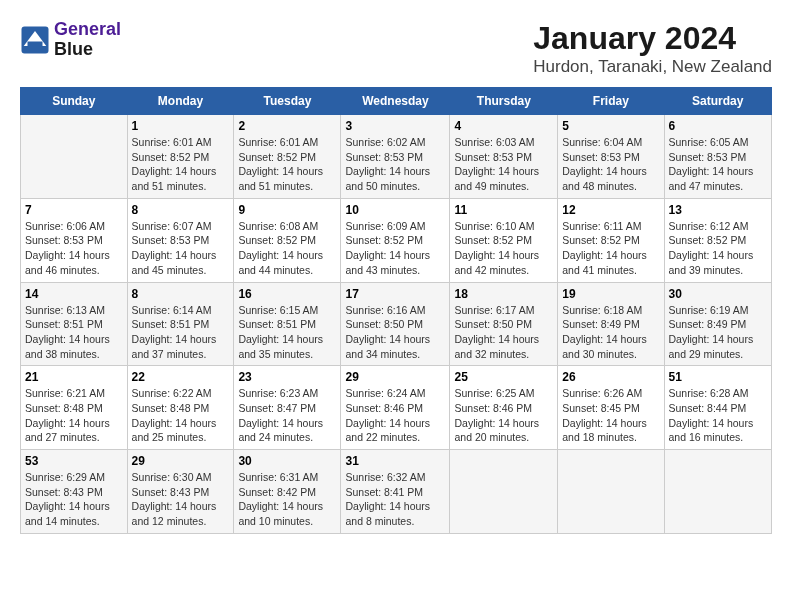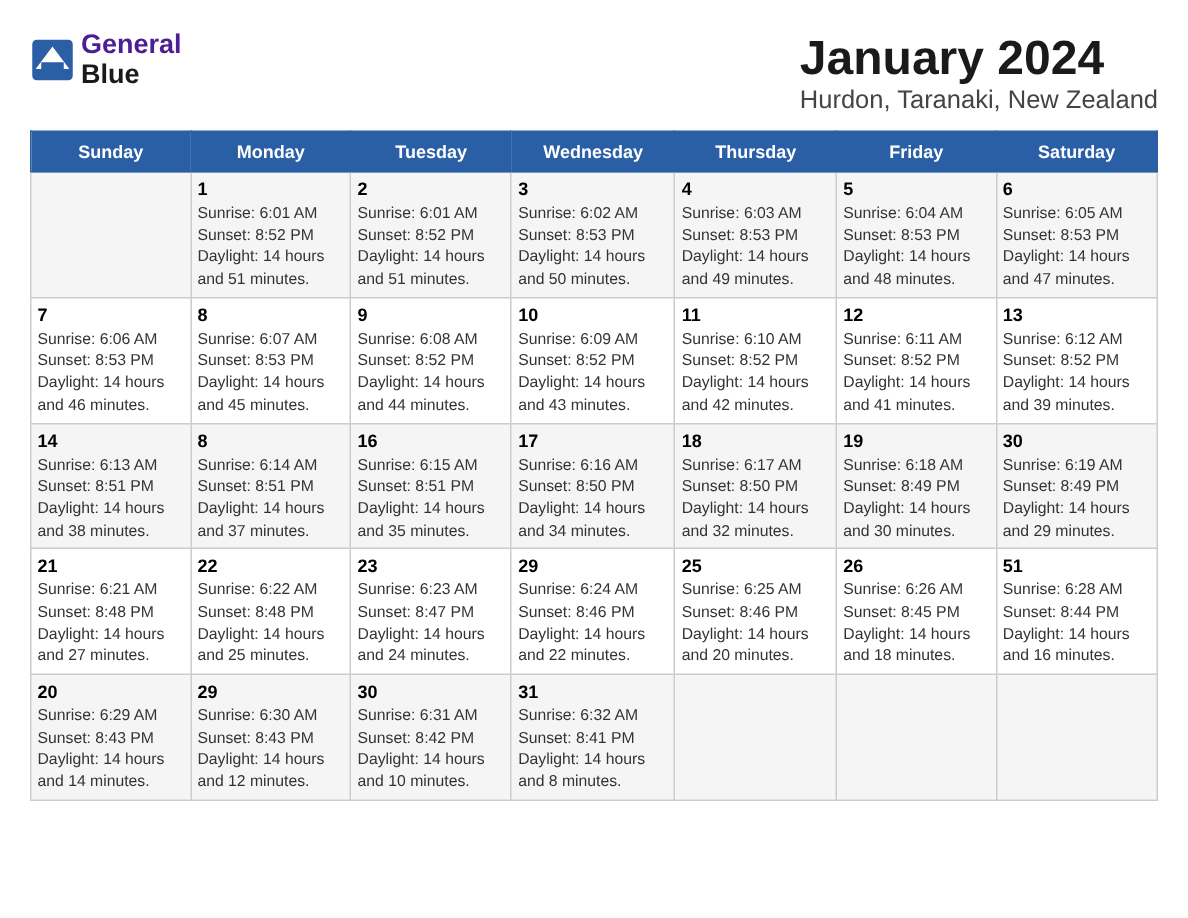--- a/index.html
+++ b/index.html
@@ -229,21 +229,21 @@
           <div class="day-num">26</div>
           <div class="day-info">Sunrise: 6:26 AM<br>Sunset: 8:45 PM<br>Daylight: 14 hours and 18 minutes.</div>
         </td>
         <td>
           <div class="day-num">51</div>
           <div class="day-info">Sunrise: 6:28 AM<br>Sunset: 8:44 PM<br>Daylight: 14 hours and 16 minutes.</div>
         </td>
       </tr>
       <tr>
         <td>
-          <div class="day-num">20</div>
+          <div class="day-num">53</div>
           <div class="day-info">Sunrise: 6:29 AM<br>Sunset: 8:43 PM<br>Daylight: 14 hours and 14 minutes.</div>
         </td>
         <td>
           <div class="day-num">29</div>
           <div class="day-info">Sunrise: 6:30 AM<br>Sunset: 8:43 PM<br>Daylight: 14 hours and 12 minutes.</div>
         </td>
         <td>
           <div class="day-num">30</div>
           <div class="day-info">Sunrise: 6:31 AM<br>Sunset: 8:42 PM<br>Daylight: 14 hours and 10 minutes.</div>
         </td>

